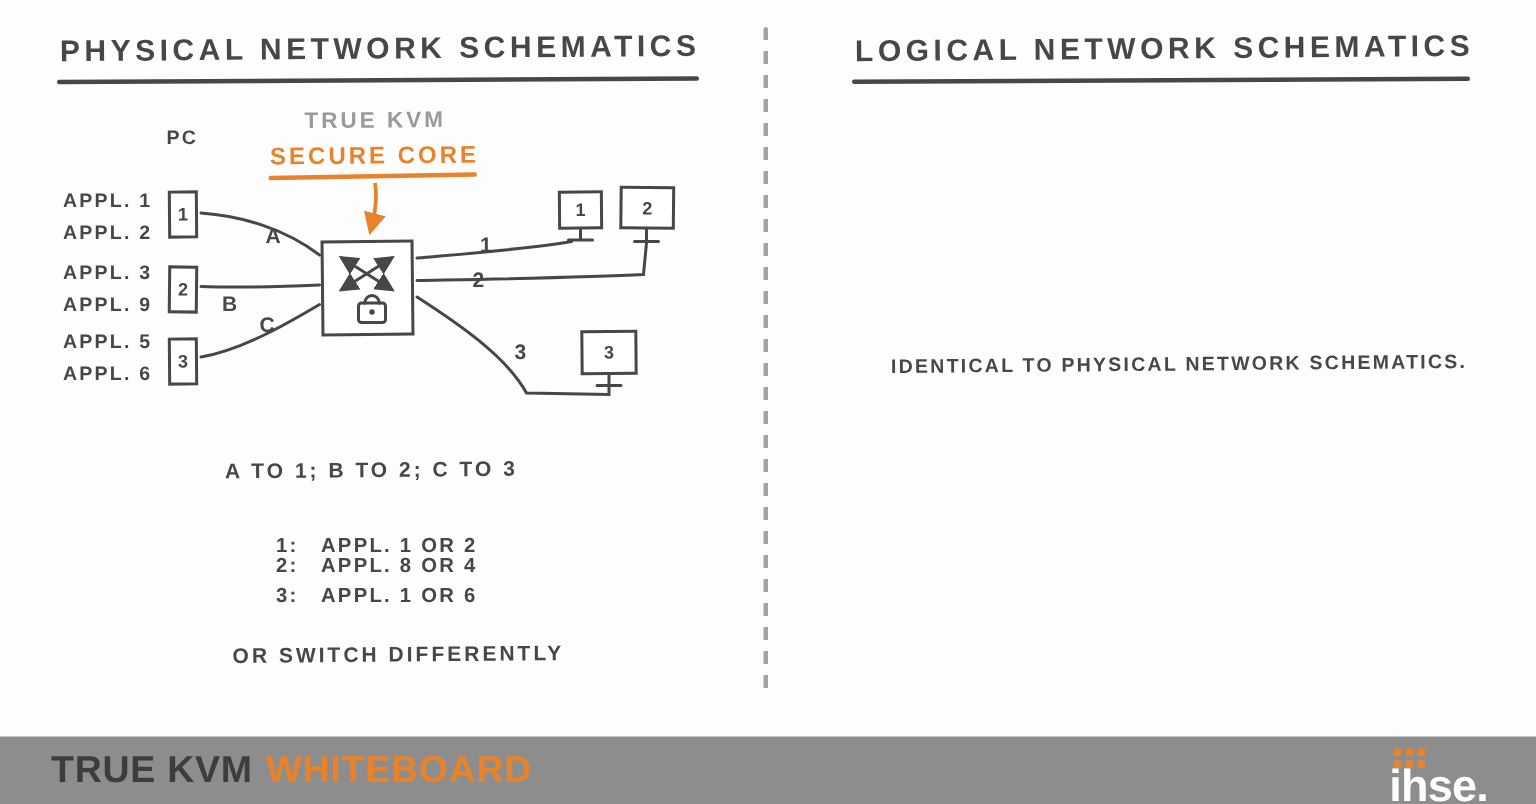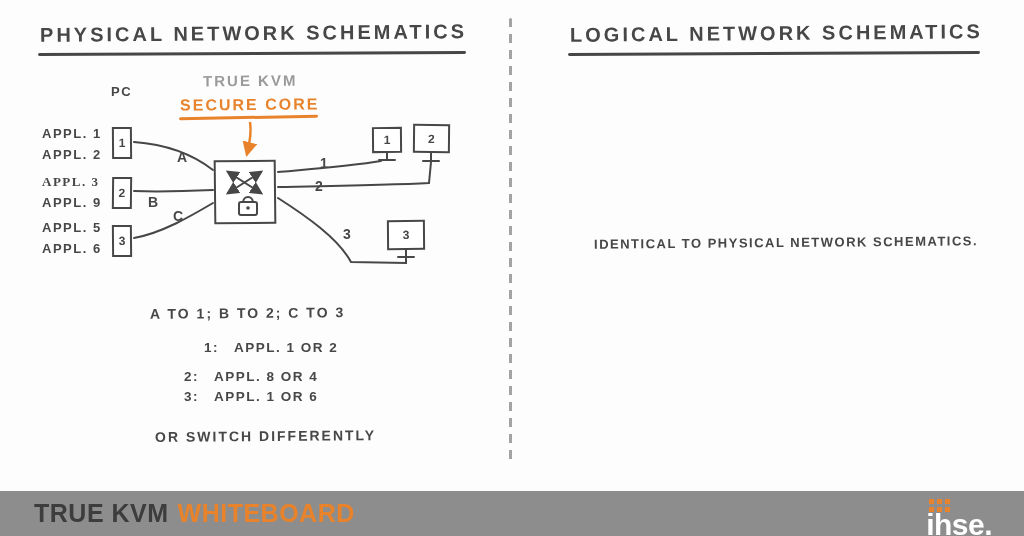--- a/index.html
+++ b/index.html
@@ -73,21 +73,21 @@
   </div>
   <div class="pcbox tilt-r" style="left:112px; top:177px;">
     <span>2</span>
   </div>
   <div class="pcbox tilt-l" style="left:112px; top:225px;">
     <span>3</span>
   </div>
 
   <div class="abs label-sm" style="left:42px; top:126px;">APPL. 1</div>
   <div class="abs label-sm" style="left:42px; top:147px;">APPL. 2</div>
-  <div class="abs label-sm" style="left:42px; top:174px;font-family:Liberation Serif, serif;">APPL. 3</div>
+  <div class="abs label-sm" style="left:42px; top:174px;">APPL. 3</div>
   <div class="abs label-sm" style="left:42px; top:195px;">APPL. 9</div>
   <div class="abs label-sm" style="left:42px; top:220px;">APPL. 5</div>
   <div class="abs label-sm" style="left:42px; top:241px;">APPL. 6</div>
 
   <div class="switchbox"></div>
 
   <div class="monitor tilt-l" style="left:372px; top:127px; width:30px; height:26px;">
     <span>1</span>
   </div>
   <div class="monitor tilt-r" style="left:413px; top:124px; width:37px; height:29px;">
@@ -141,21 +141,21 @@
 
   <div class="abs link-label" style="left:177px; top:149px;">A</div>
   <div class="abs link-label" style="left:148px; top:194px;">B</div>
   <div class="abs link-label" style="left:173px; top:208px;">C</div>
   <div class="abs link-label" style="left:320px; top:155px;">1</div>
   <div class="abs link-label" style="left:315px; top:178px;">2</div>
   <div class="abs link-label" style="left:343px; top:226px;">3</div>
 
   <div class="abs label-md tilt-l" style="left:150px; top:305px;">A TO 1; B TO 2; C TO 3</div>
 
-  <div class="map-row" style="left:184px; top:340px;margin-left:20px;">
+  <div class="map-row" style="left:184px; top:356px;">
     <span class="map-key">1:</span><span>APPL. 1 OR 2</span>
   </div>
   <div class="map-row" style="left:184px; top:369px;">
     <span class="map-key">2:</span><span>APPL. 8 OR 4</span>
   </div>
   <div class="map-row" style="left:184px; top:389px;">
     <span class="map-key">3:</span><span>APPL. 1 OR 6</span>
   </div>
 
   <div class="abs label-md tilt-l" style="left:155px; top:428px;">OR SWITCH DIFFERENTLY</div>

